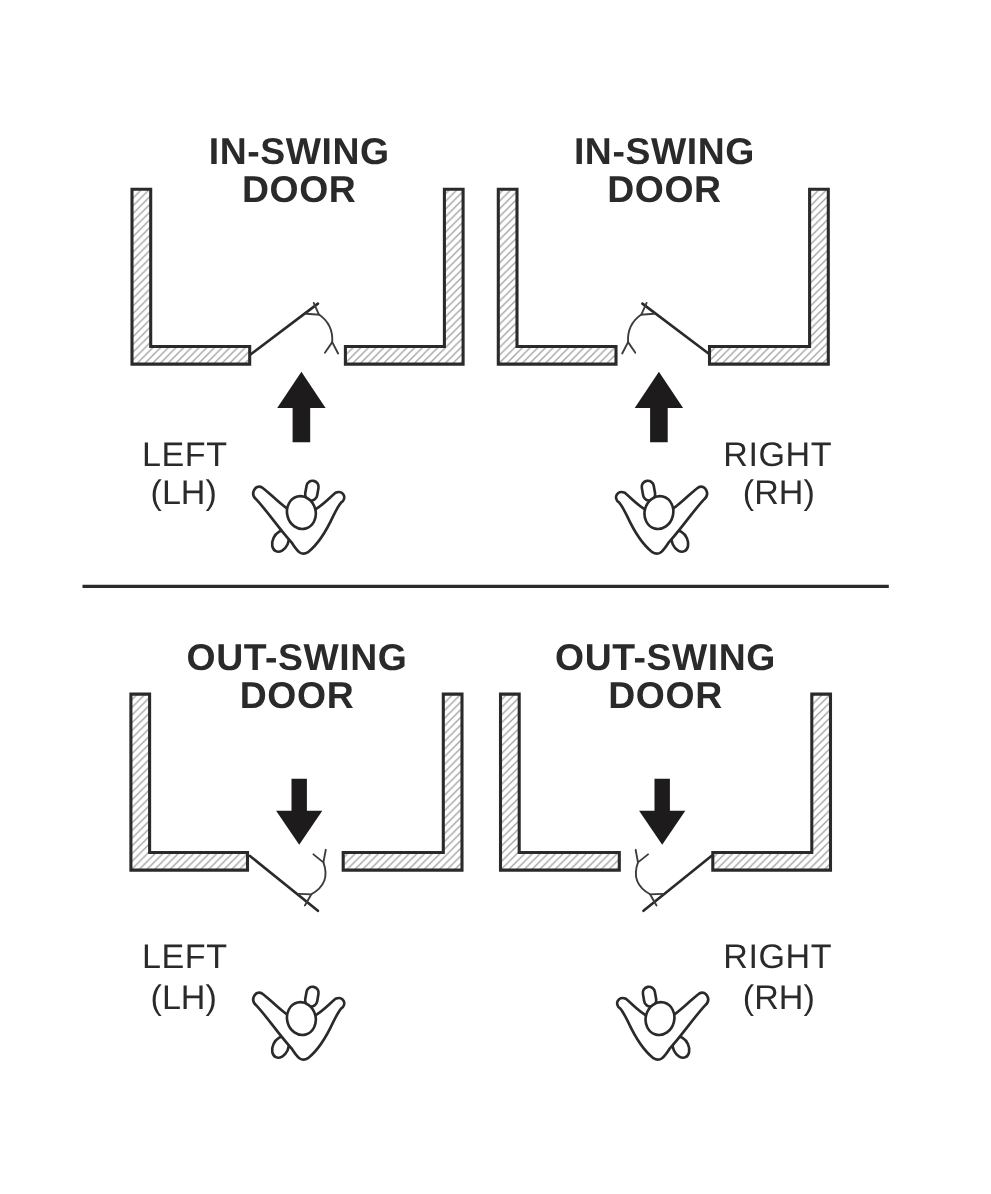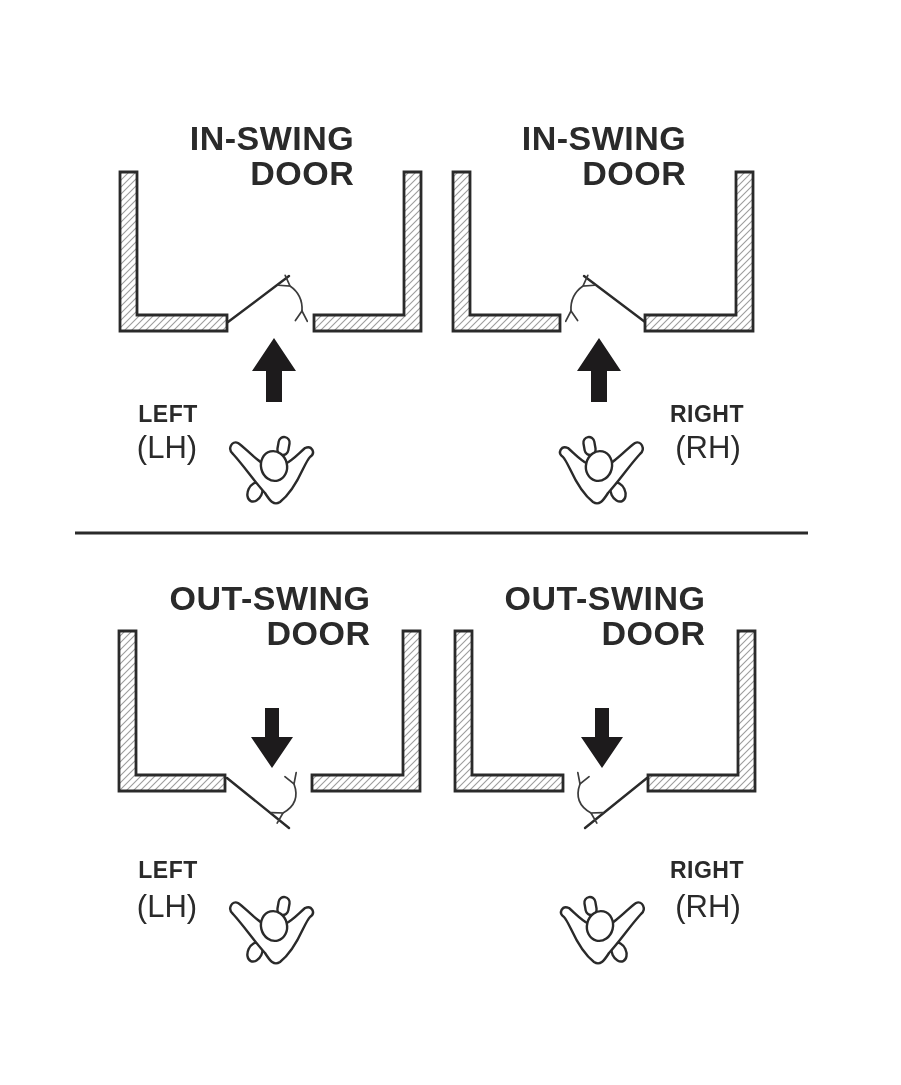--- a/index.html
+++ b/index.html
@@ -21,25 +21,25 @@
   .door{stroke:var(--ink);stroke-width:2.4px;fill:none;stroke-linecap:round;}
   .arc{stroke:#3c3c3c;stroke-width:1.7px;fill:none;}
   .ah{stroke:#3c3c3c;stroke-width:1.7px;fill:none;stroke-linecap:round;}
   .dir-arrow{fill:var(--arrow-fill);stroke:none;}
   .person-part{fill:#ffffff;stroke:var(--ink);stroke-width:2.4px;stroke-linejoin:round;}
   .hatchline{stroke:var(--hatch);stroke-width:1.1px;}
   .divider{stroke:var(--ink);stroke-width:3px;}
   .panel-title{
     position:absolute;transform:translateX(-50%);
     font-weight:700;font-size:34px;line-height:35px;
-    letter-spacing:.5px;color:var(--ink);text-align:right;white-space:nowrap;
+    letter-spacing:.5px;color:var(--ink);text-align:center;white-space:nowrap;
   }
   .hand-label{
     position:absolute;transform:translateX(-50%);
-    font-weight:700;font-size:23px;line-height:30px;
+    font-weight:400;font-size:31px;line-height:30px;
     letter-spacing:.5px;color:var(--ink);white-space:nowrap;
   }
   .hand-abbr{
     position:absolute;transform:translateX(-50%);
     font-weight:400;font-size:31px;line-height:31px;
     color:var(--ink);white-space:nowrap;
   }
 </style>
 </head>
 <body>

